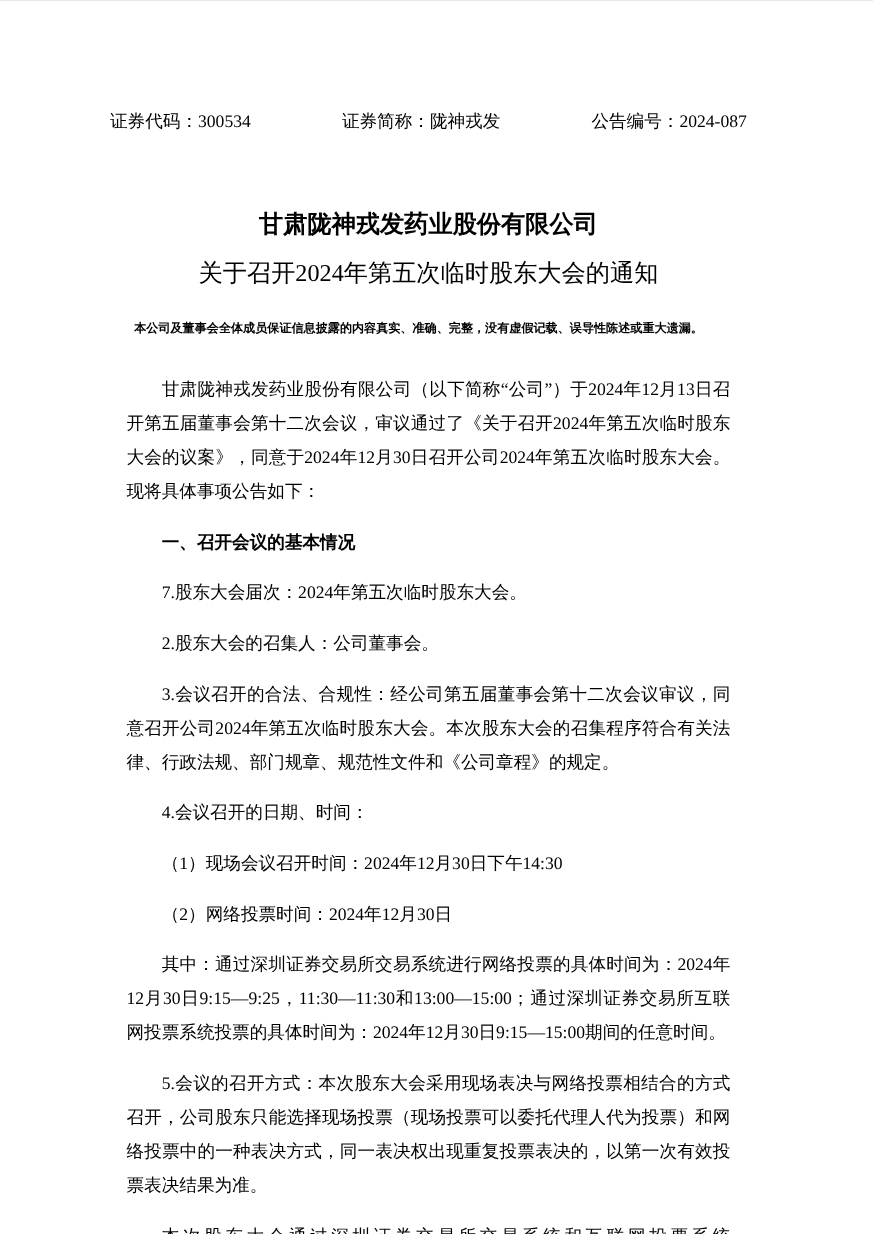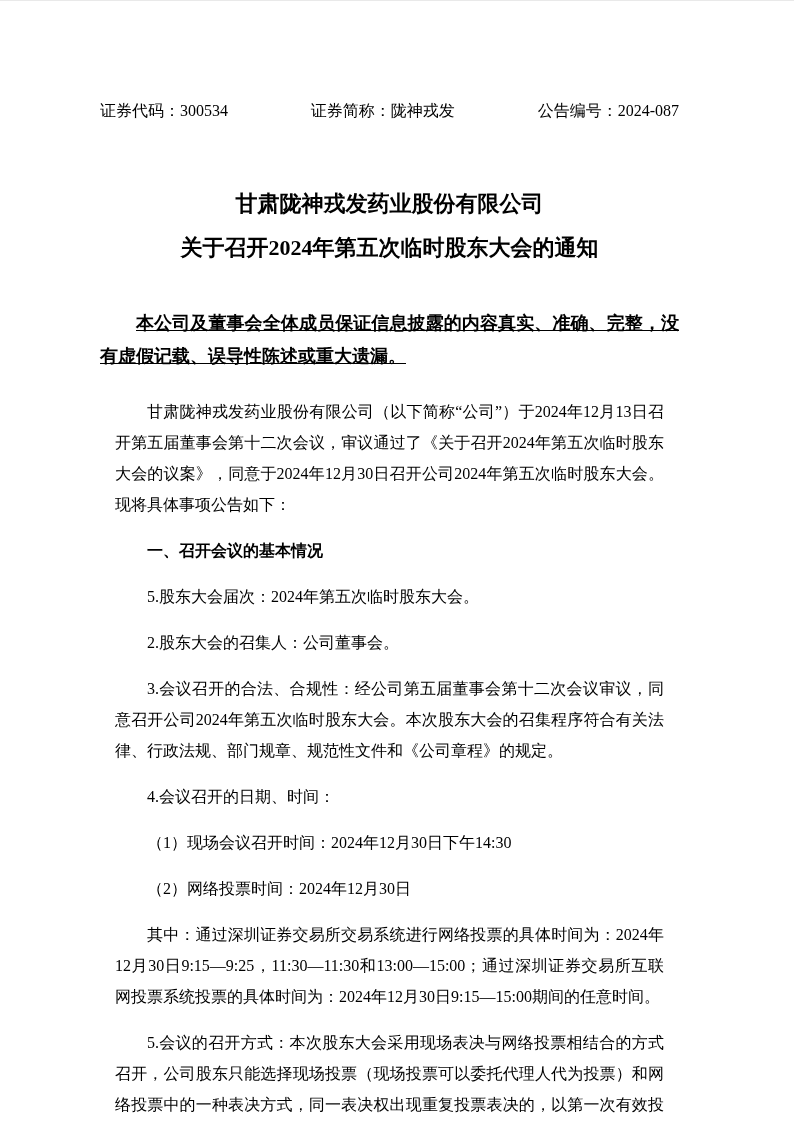--- a/index.html
+++ b/index.html
@@ -29,32 +29,31 @@
   .title-company {
     margin: 68px 0 0 0;
     text-align: center;
     font-weight: bold;
     font-size: 22px;
     line-height: 30px;
   }
   .title-notice {
     margin: 14px 0 0 0;
     text-align: center;
-    font-weight: bold;
+    font-weight: normal;
     font-size: 22px;
     line-height: 30px;
   }
   .disclaimer {
-    margin: 44px 0 0 0;
+    margin: 20px 0 0 0;
     font-weight: bold;
-    font-size: 18px;
+    font-size: 11px;
     line-height: 33px;
     text-indent: 2em;
     text-align: justify;
-    text-decoration: underline;
   }
   .body-text p {
     margin: 15px;
     font-size: 16px;
     line-height: 31px;
     text-indent: 2em;
     text-align: justify;
   }
   .body-text p.first {
     margin-top: 23px;
@@ -78,21 +77,21 @@
   </div>
 
   <div class="title-company">甘肃陇神戎发药业股份有限公司</div>
   <div class="title-notice">关于召开2024年第五次临时股东大会的通知</div>
 
   <p class="disclaimer">本公司及董事会全体成员保证信息披露的内容真实、准确、完整，没有虚假记载、误导性陈述或重大遗漏。</p>
 
   <div class="body-text">
     <p class="first">甘肃陇神戎发药业股份有限公司（以下简称“公司”）于2024年12月13日召开第五届董事会第十二次会议，审议通过了《关于召开2024年第五次临时股东大会的议案》，同意于2024年12月30日召开公司2024年第五次临时股东大会。现将具体事项公告如下：</p>
     <p class="heading-bold">一、召开会议的基本情况</p>
-    <p>5.股东大会届次：2024年第五次临时股东大会。</p>
+    <p>7.股东大会届次：2024年第五次临时股东大会。</p>
     <p>2.股东大会的召集人：公司董事会。</p>
     <p>3.会议召开的合法、合规性：经公司第五届董事会第十二次会议审议，同意召开公司2024年第五次临时股东大会。本次股东大会的召集程序符合有关法律、行政法规、部门规章、规范性文件和《公司章程》的规定。</p>
     <p>4.会议召开的日期、时间：</p>
     <p>（1）现场会议召开时间：2024年12月30日下午14:30</p>
     <p>（2）网络投票时间：2024年12月30日</p>
     <p>其中：通过深圳证券交易所交易系统进行网络投票的具体时间为：2024年12月30日9:15—9:25，11:30—11:30和13:00—15:00；通过深圳证券交易所互联网投票系统投票的具体时间为：2024年12月30日9:15—15:00期间的任意时间。</p>
     <p>5.会议的召开方式：本次股东大会采用现场表决与网络投票相结合的方式召开，公司股东只能选择现场投票（现场投票可以委托代理人代为投票）和网络投票中的一种表决方式，同一表决权出现重复投票表决的，以第一次有效投票表决结果为准。</p>
     <p class="spread-line">本次股东大会通过深圳证券交易所交易系统和互联网投票系统</p>
   </div>
 

